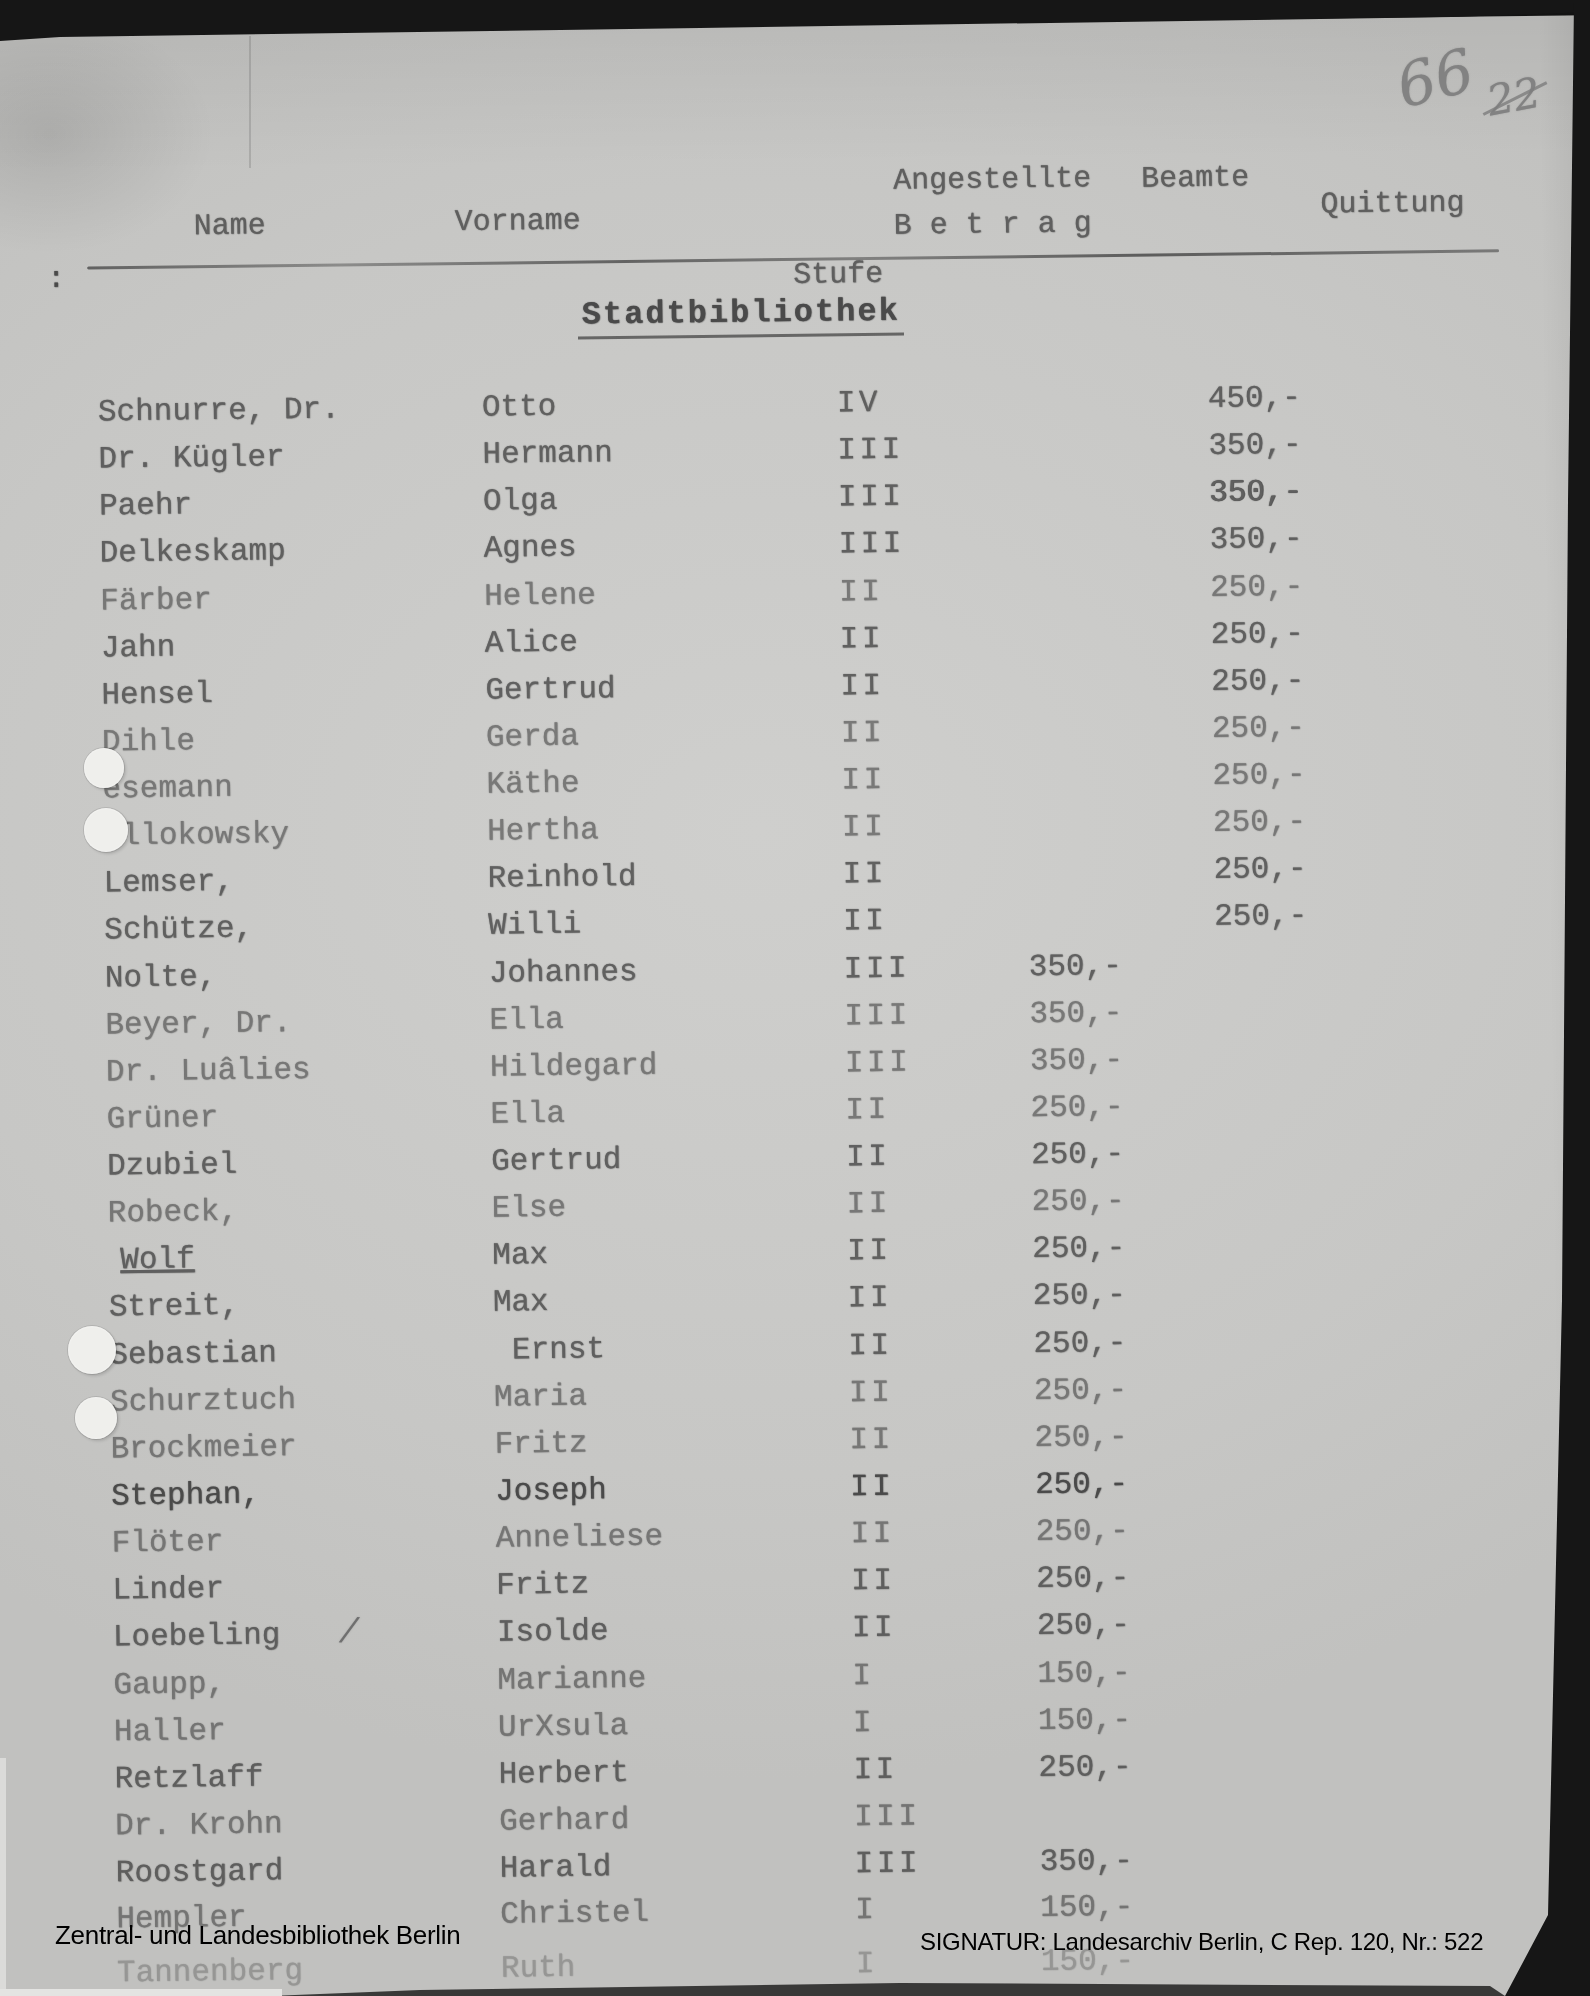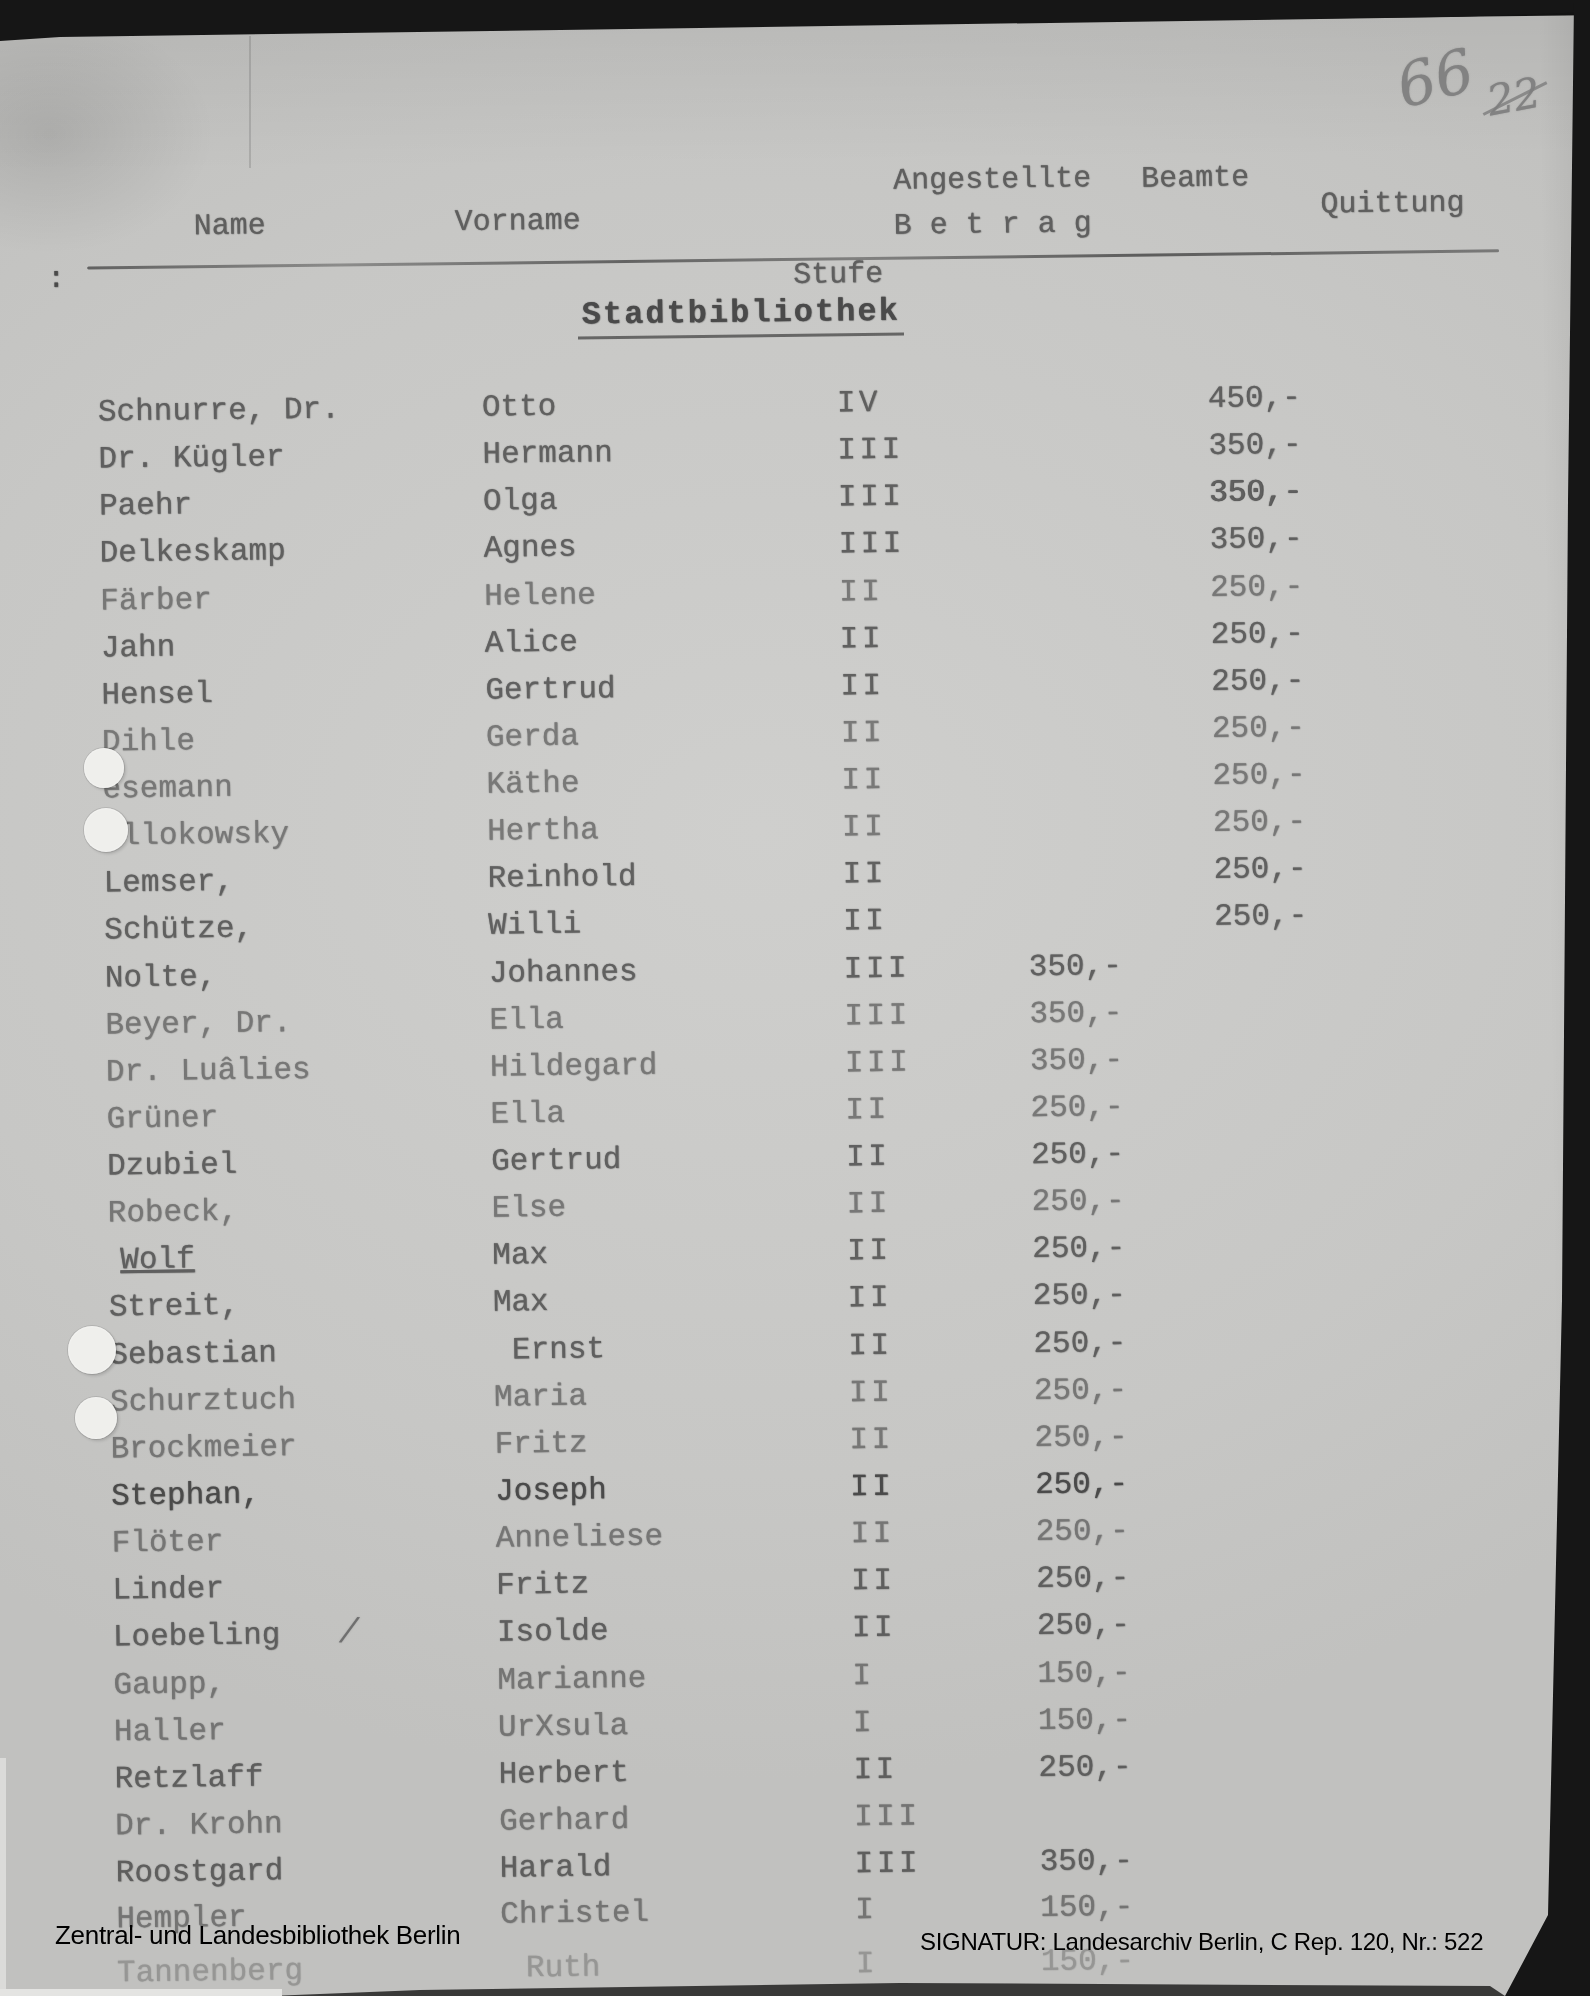--- a/index.html
+++ b/index.html
@@ -297,21 +297,21 @@
           <span class="ink cell c-angestellte" style="left: 1059px;">350,-</span>
         </div>
         <div class="row tone-light" style="top: 1870px;">
           <span class="ink cell c-name" style="left: 135px;">Hempler</span>
           <span class="ink cell c-vorname" style="left: 519px;">Christel</span>
           <span class="ink cell c-stufe" style="left: 874px;">I</span>
           <span class="ink cell c-angestellte" style="left: 1059px;">150,-</span>
         </div>
         <div class="row tone-faint" style="top: 1924px;">
           <span class="ink cell c-name" style="left: 135px;">Tannenberg</span>
-          <span class="ink cell c-vorname" style="left: 544px;">Ruth</span>
+          <span class="ink cell c-vorname" style="left: 519px;">Ruth</span>
           <span class="ink cell c-stufe" style="left: 874px;">I</span>
           <span class="ink cell c-angestellte" style="left: 1059px;">150,-</span>
         </div>
       </div>
 
     <span id="hand-66" class="pencil" style="left:1438px;top:26px;">66</span>
     <span id="hand-22" class="pencil" style="left:1528px;top:56px;">22</span>
     <span class="pencil" style="left:366px;top:1578px;font-size:34px;transform:rotate(10deg);color:#6f6f6f;">/</span>
   </div>
 

